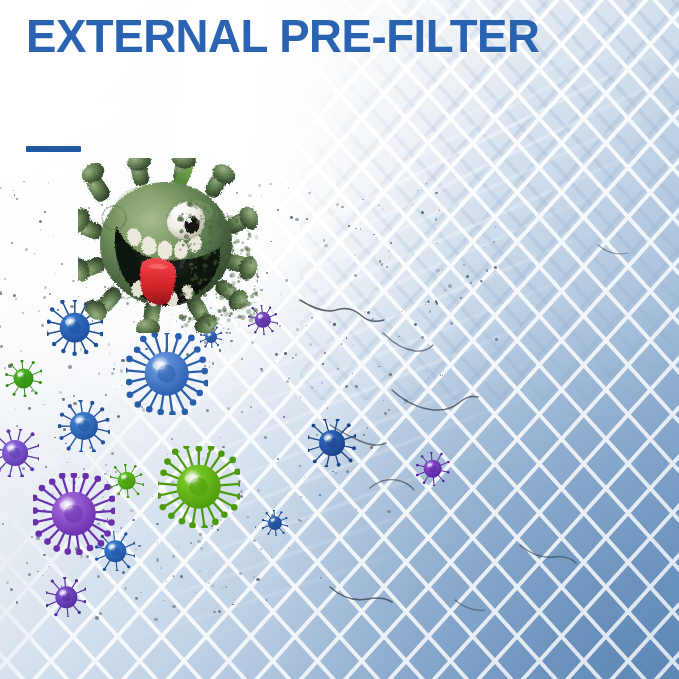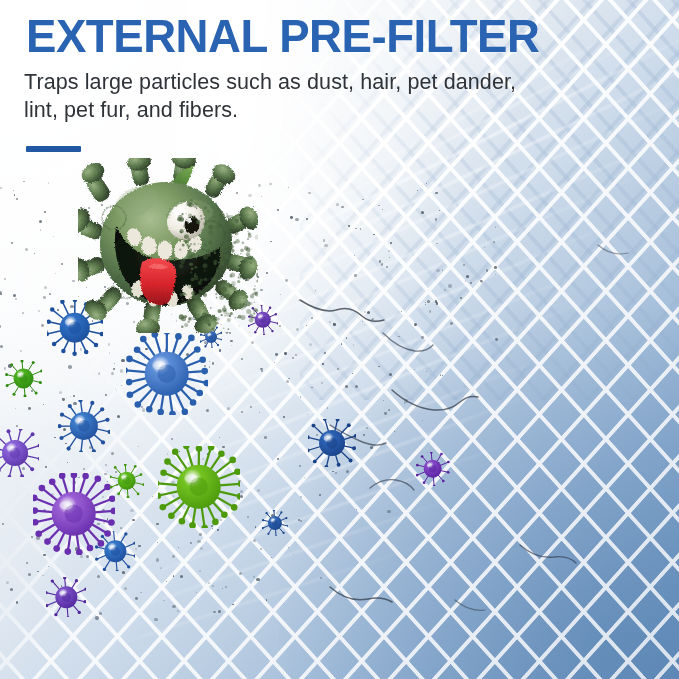--- a/index.html
+++ b/index.html
@@ -1815,17 +1815,15 @@
           <circle cx="187.9" cy="196.5" r="2.0" opacity="0.28"></circle>
           <circle cx="181.4" cy="59.7" r="1.2" opacity="0.49"></circle>
           <circle cx="132.8" cy="149.9" r="0.8" opacity="0.62"></circle>
           <circle cx="117.6" cy="47.4" r="2.5" opacity="0.41"></circle>
           <circle cx="215.4" cy="86.5" r="1.2" opacity="0.30"></circle>
         </g>
     </svg>
   </div>
 
   <div class="headline" style="color: rgb(42, 99, 178);">EXTERNAL PRE-FILTER</div>
-  <div class="subline" style="color: rgb(47, 51, 56);">Traps large particles such as dust, hair, pet dander,
-lint, pet fur, and fibers.</div>
   <div class="rule" style="background: rgb(32, 88, 164);"></div>
 
 </div>
 
 </body></html>

